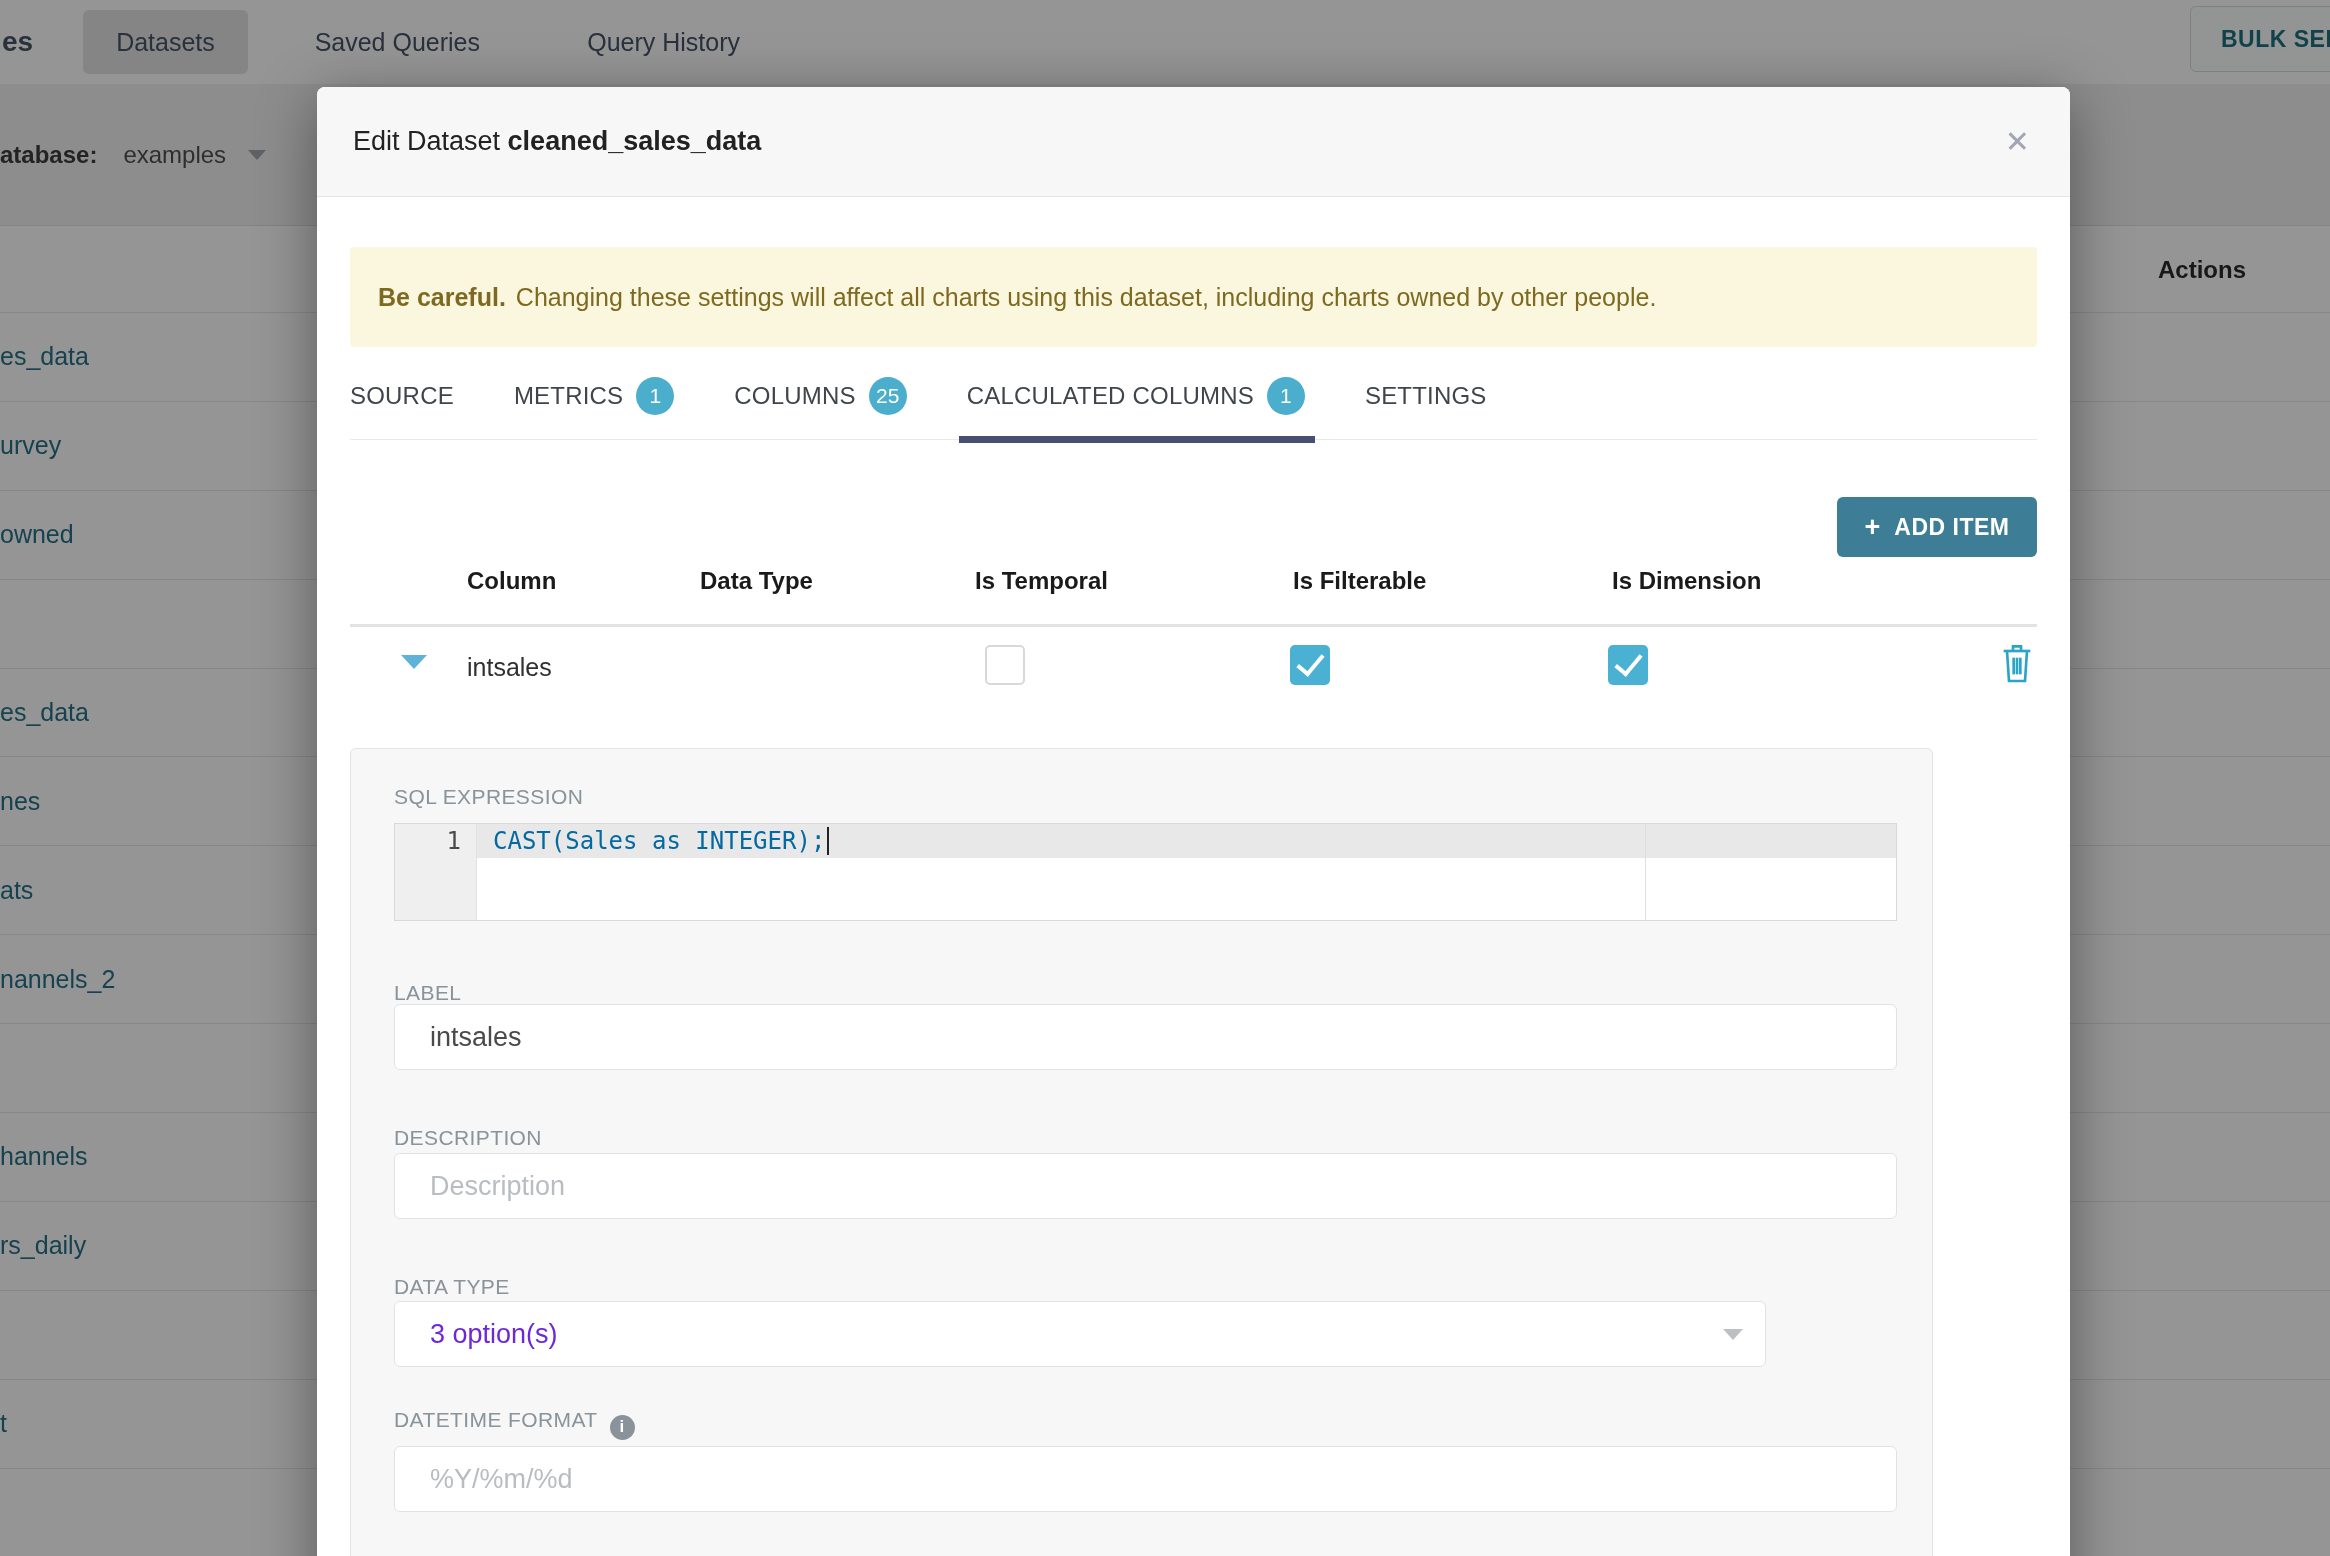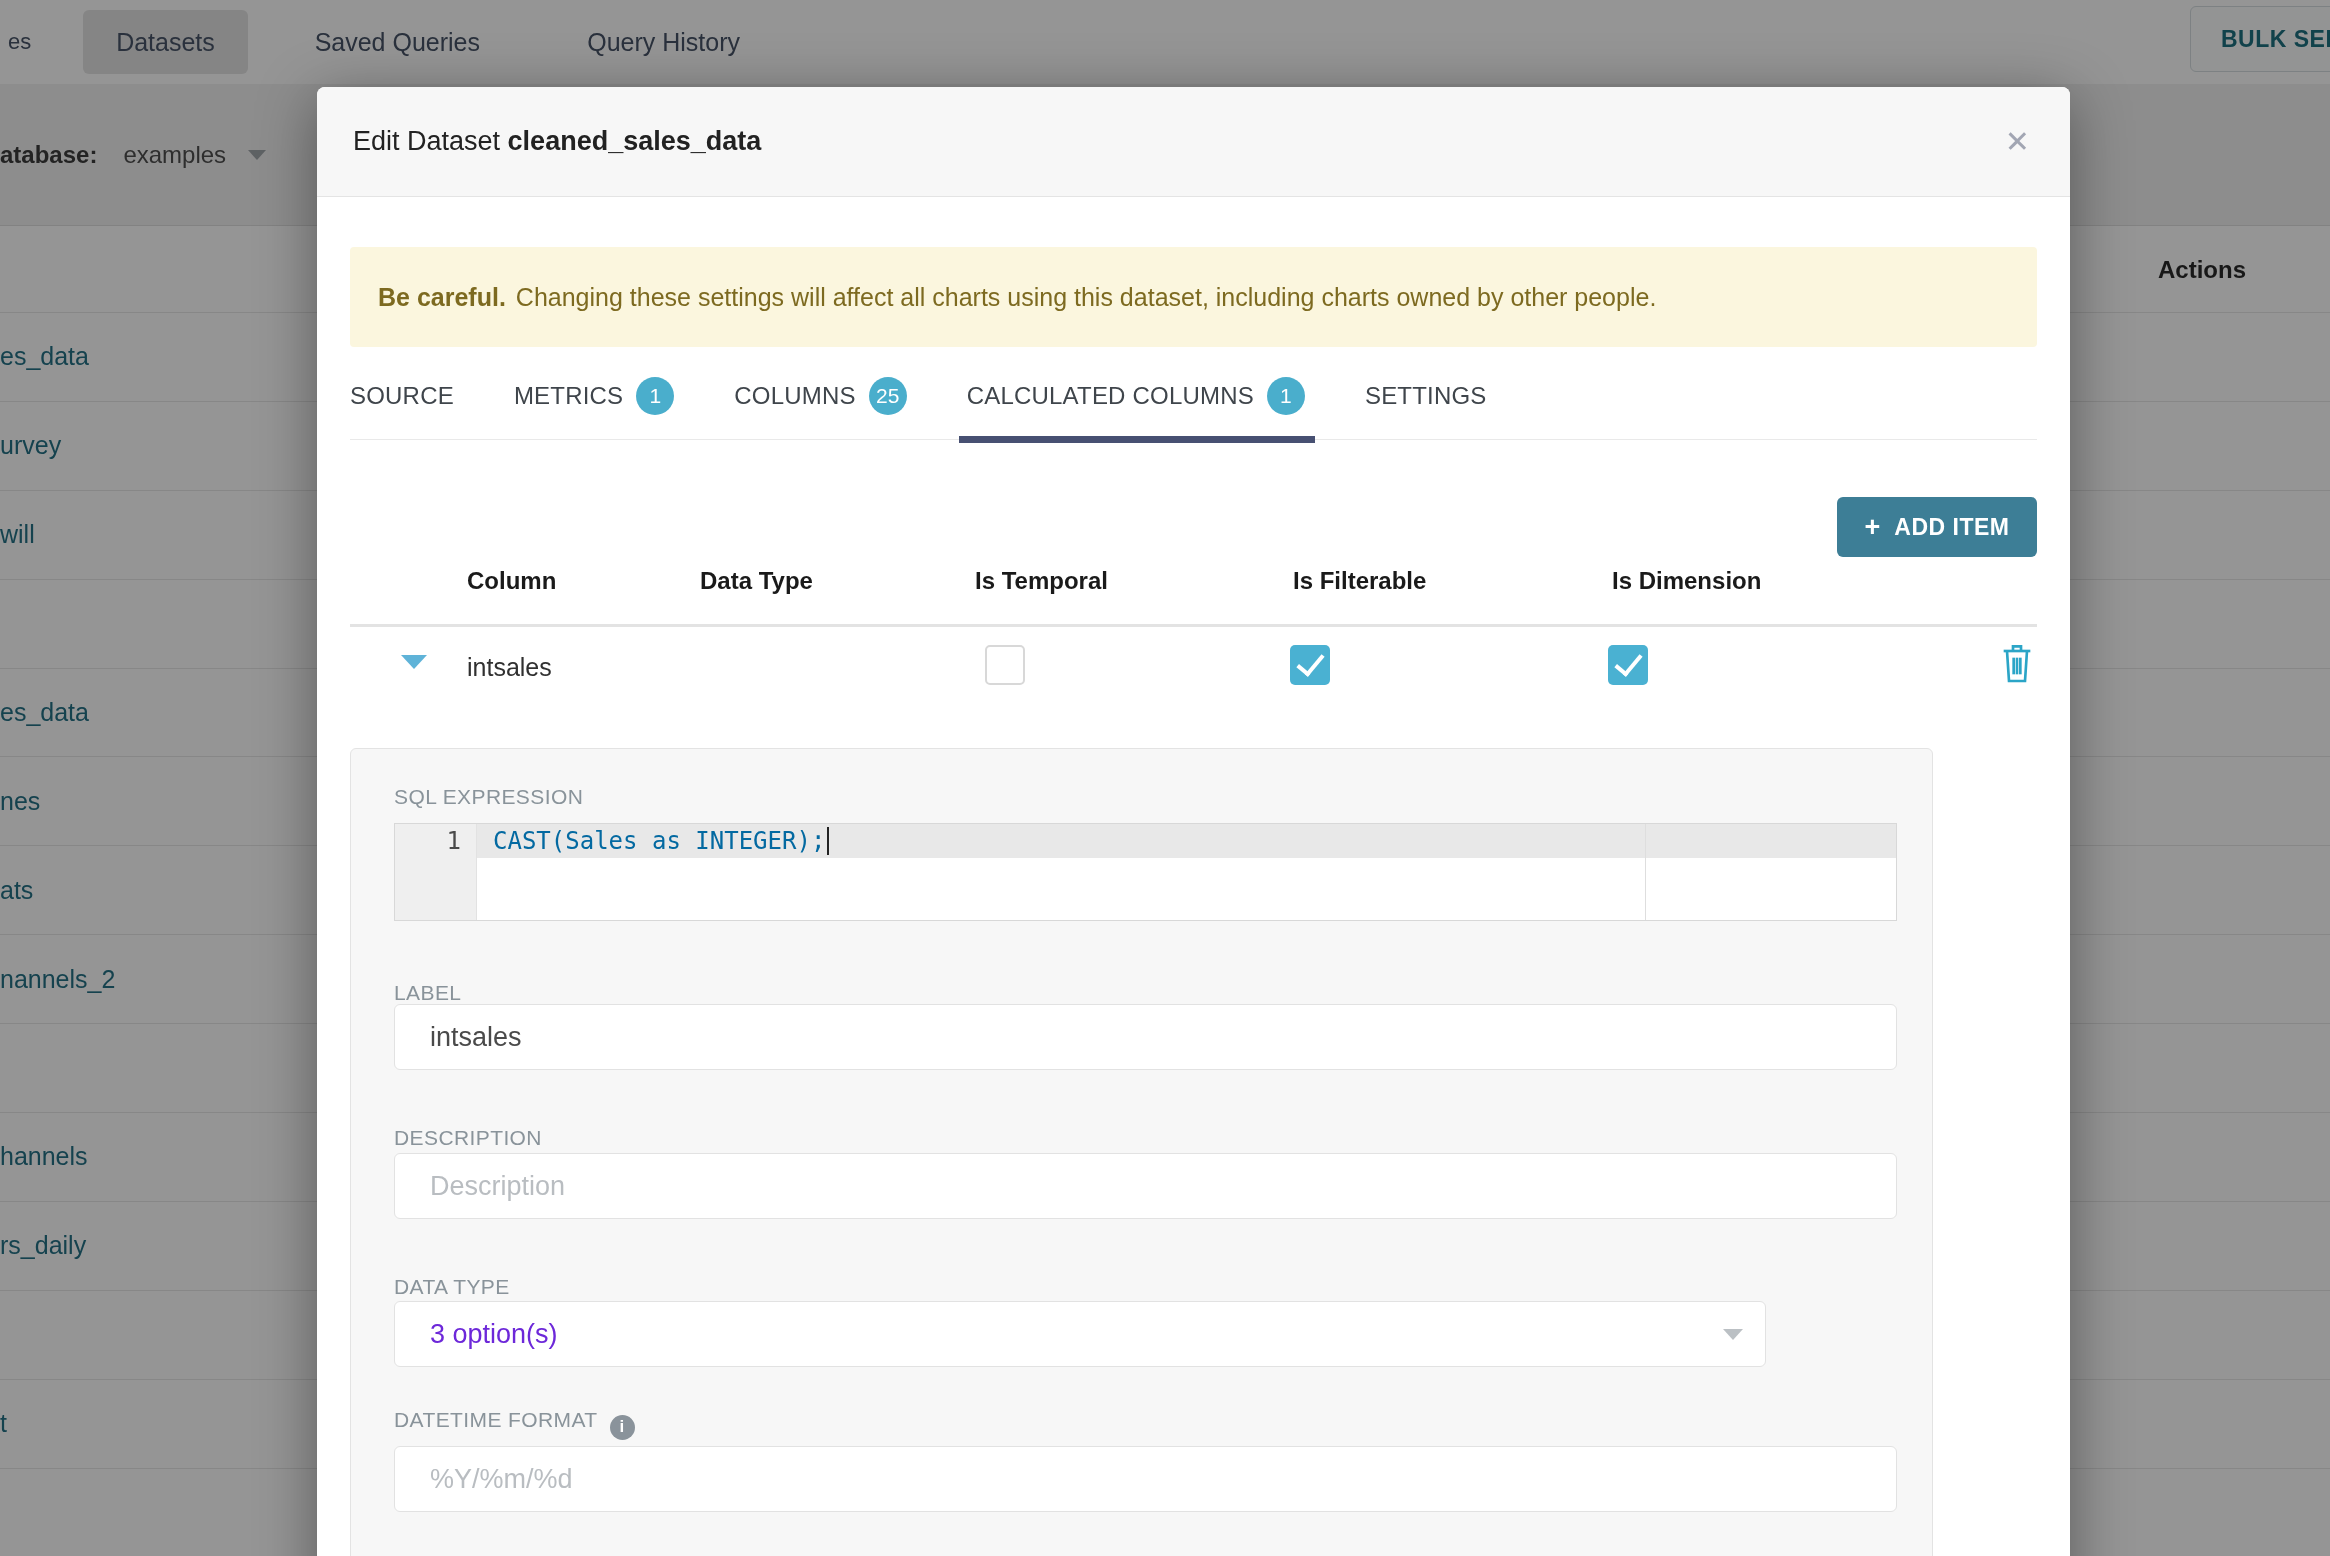--- a/index.html
+++ b/index.html
@@ -1,22 +1,22 @@
 <!DOCTYPE html>
 <html><head>
 <meta charset="utf-8">
 <style>
   * { margin:0; padding:0; box-sizing:border-box; }
   html,body { width:2330px; height:1556px; overflow:hidden; font-family:"Liberation Sans", sans-serif; }
   #root { position:relative; width:2330px; height:1556px; background:#F1F1F1; overflow:hidden; }
 
   
   .navbar { position:absolute; left:0; top:0; width:2330px; height:84px; background:#FFFFFF; }
-  .nav-tail { position:absolute; left:8px; top:0; height:84px; display:flex; align-items:center;
-              font-size:22px; color:#3D4A5F; font-weight:400; }
+  .nav-tail { position:absolute; left:2px; top:0; height:84px; display:flex; align-items:center;
+              font-size:28px; color:#3D4A5F; font-weight:700; }
   .nav-pill { position:absolute; left:83px; top:10px; width:165px; height:64px; background:#E2E2E2;
               border-radius:6px; display:flex; align-items:center; justify-content:center;
               font-size:25px; color:#3D4A5F; font-weight:500; }
   .nav-item { position:absolute; top:0; height:84px; display:flex; align-items:center; justify-content:flex-end;
               font-size:25px; color:#3D4A5F; font-weight:500; }
   .nav-saved { left:310px; width:170px; }
   .nav-history { left:565px; width:175px; }
   .bulk-btn { position:absolute; left:2190px; top:6px; width:220px; height:66px; background:#FBFDFD;
               border:1px solid #D3DBDF; border-radius:6px; display:flex; align-items:center;
               padding-left:30px; font-size:23px; font-weight:700; letter-spacing:.5px; color:#0F6878;
@@ -141,21 +141,21 @@
     <div class="bg-thead">
       <span class="actions-h">Actions</span>
     </div>
     <div class="bg-row">
         <a href="#">es_data</a>
       </div>
     <div class="bg-row">
         <a href="#">urvey</a>
       </div>
     <div class="bg-row">
-        <a href="#">will</a>
+        <a href="#">owned</a>
       </div>
     <div class="bg-row">
         <a href="#"></a>
       </div>
     <div class="bg-row">
         <a href="#">es_data</a>
       </div>
     <div class="bg-row">
         <a href="#">nes</a>
       </div>

